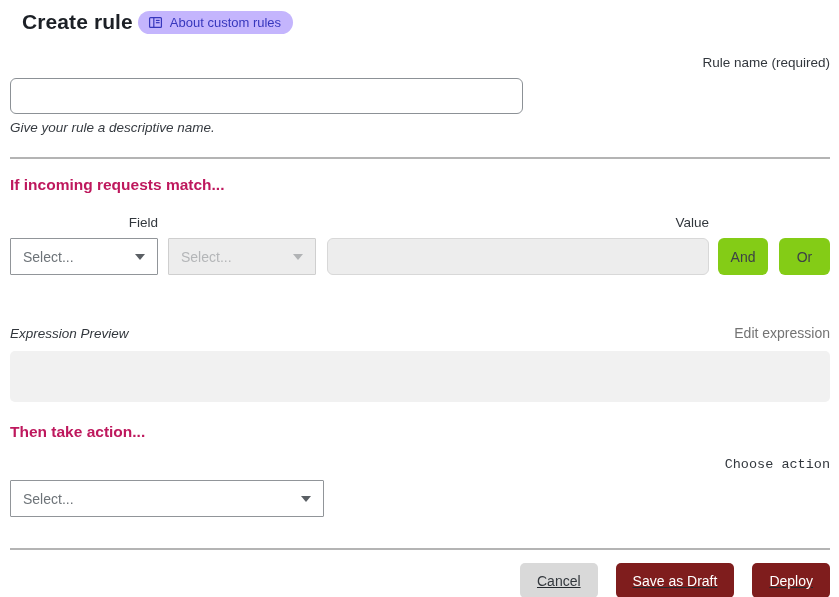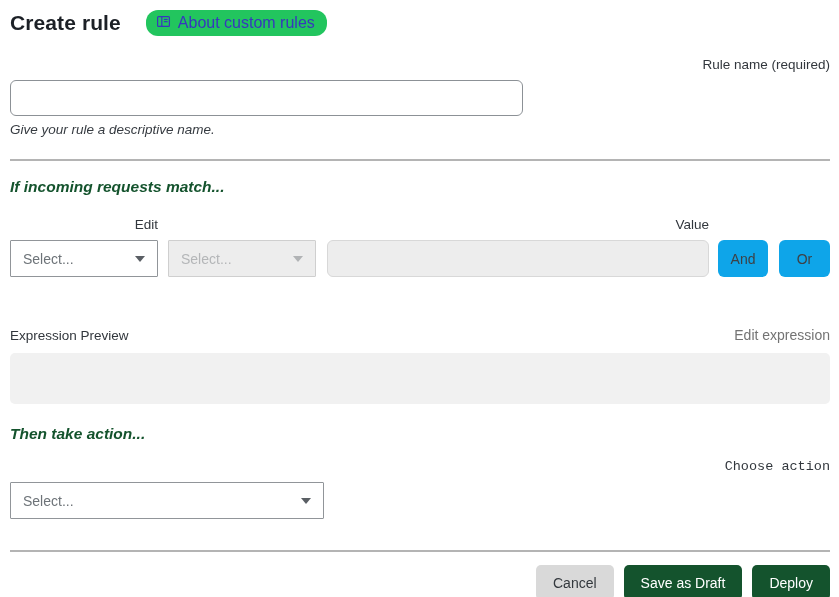--- a/index.html
+++ b/index.html
@@ -6,44 +6,44 @@
   html, body { background: #ffffff; }
   body {
     width: 839px; height: 597px;
     font-family: "Liberation Sans", sans-serif;
     color: #24292e;
     overflow: hidden;
   }
   .container { width: 820px; margin: 10px 0 0 10px; }
 
   
-  .header-row { display: flex; align-items: center; gap: 25px; }
+  .header-row { display: flex; align-items: center; gap: 5px; margin-left: 12px; }
   .page-title { font-size: 21px; font-weight: 700; color: #1c2026; letter-spacing: .1px; }
   .about-badge {
     display: inline-flex; align-items: flex-start; gap: 7px;
-    background: #22c55e; color: #3737bd;
+    background: #c4b5fd; color: #3737bd;
     border-radius: 12px; padding: 4px 12px 4px 10px;
-    font-size: 16px; cursor: pointer; text-decoration: none;
+    font-size: 13px; cursor: pointer; text-decoration: none;
   }
   .about-badge svg { display: block; }
 
   
   .field-label { font-size: 13.5px; color: #32373d; margin-bottom: 8px; display: block; text-align: right; }
   .text-input {
     width: 513px; height: 36px;
     border: 1px solid #8c9196; border-radius: 6px;
     font-family: "Liberation Sans", sans-serif; font-size: 14px;
     padding: 0 10px; color: #24292e; background: #fff; outline: none;
   }
   .helper-text { font-size: 13.5px; color: #363b41; margin-top: 6px; font-style: italic; }
 
   .divider { border: 0; border-top: 2px solid #b4b4b4; margin: 0; }
   .divider-1 { margin-top: 22px; }
 
-  .section-heading { font-size: 15.5px; font-weight: 700; color: #14532d; font-style: italic; }
+  .section-heading { font-size: 15.5px; font-weight: 700; color: #be185d; }
 
   
   .match-heading { margin-top: 17px; }
   .match-row { display: flex; align-items: flex-end; margin-top: 21px; }
   .match-col { display: flex; flex-direction: column; }
   .select-box {
     height: 37px; border-radius: 1px; border: 1px solid #919599;
     background: #fff; display: flex; align-items: center;
     justify-content: space-between; padding: 0 12px;
     font-size: 14px; color: #6d7378; cursor: pointer;
@@ -61,51 +61,51 @@
   .operator-col { margin-left: 10px; }
   .value-col { margin-left: 11px; }
   .value-input {
     width: 382px; height: 37px;
     background: #ededed; border: 1px solid #d8d8d8; border-radius: 6px;
     font-family: "Liberation Sans", sans-serif; font-size: 14px; padding: 0 10px;
     color: #555;
   }
   .andor-btn {
     height: 37px; border: none; border-radius: 6px;
-    background: #0ea5e9; color: #3d4146;
+    background: #84cc16; color: #3d4146;
     font-family: "Liberation Sans", sans-serif; font-size: 14px;
     cursor: pointer;
   }
   .and-btn { width: 55px; margin-left: 9px; }
   .or-btn { width: 56px; margin-left: 11px; }
 
   
   .expr-row { display: flex; justify-content: space-between; align-items: baseline; margin-top: 50px; }
-  .expr-label { font-size: 13.5px; color: #32373d; }
+  .expr-label { font-size: 13.5px; color: #32373d; font-style: italic; }
   .edit-link { font-size: 14px; color: #737373; text-decoration: none; cursor: pointer; }
   .expr-box {
     margin-top: 10px; height: 51px; width: 820px;
     background: #f1f1f1; border-radius: 5px;
   }
 
   
   .action-heading { margin-top: 21px; }
   .action-label { margin-top: 16px; font-family: Liberation Mono, monospace; }
   .action-select { width: 314px; margin-top: 0; }
 
   
   .divider-2 { margin-top: 31px; }
-  .footer-row { display: flex; justify-content: flex-end; align-items: center; gap: 10px; margin-top: 13px; }
+  .footer-row { display: flex; justify-content: flex-end; align-items: center; gap: 18px; margin-top: 13px; text-decoration: underline; }
   .btn {
     height: 35px; border: none; border-radius: 5px;
     font-family: "Liberation Sans", sans-serif; font-size: 14px;
     cursor: pointer; padding: 0 17px;
   }
   .btn-gray { background: #d9d9d9; color: #33383d; }
-  .btn-blue { background: #14532d; color: #ffffff; }
+  .btn-blue { background: #7f1d1d; color: #ffffff; }
 </style>
 </head>
 <body>
 
 <main class="container">
 
   <div class="header-row">
     <h1 class="page-title">Create rule</h1>
     <a class="about-badge">
       <span>
@@ -125,21 +125,21 @@
     <input class="text-input" type="text" aria-label="Rule name (required)" style="">
     <div class="helper-text">Give your rule a descriptive name.</div>
   </div>
 
   <hr class="divider divider-1">
 
   <h2 class="section-heading match-heading">If incoming requests match...</h2>
 
   <div class="match-row">
     <div class="match-col">
-      <label class="field-label">Edit</label>
+      <label class="field-label">Field</label>
       <div class="select-box field-select">
         <span>Select...</span>
         <span class="chevron"></span>
       </div>
     </div>
 
     <div class="match-col operator-col">
       <div class="select-box operator-select disabled">
         <span>Select...</span>
         <span class="chevron"></span>

